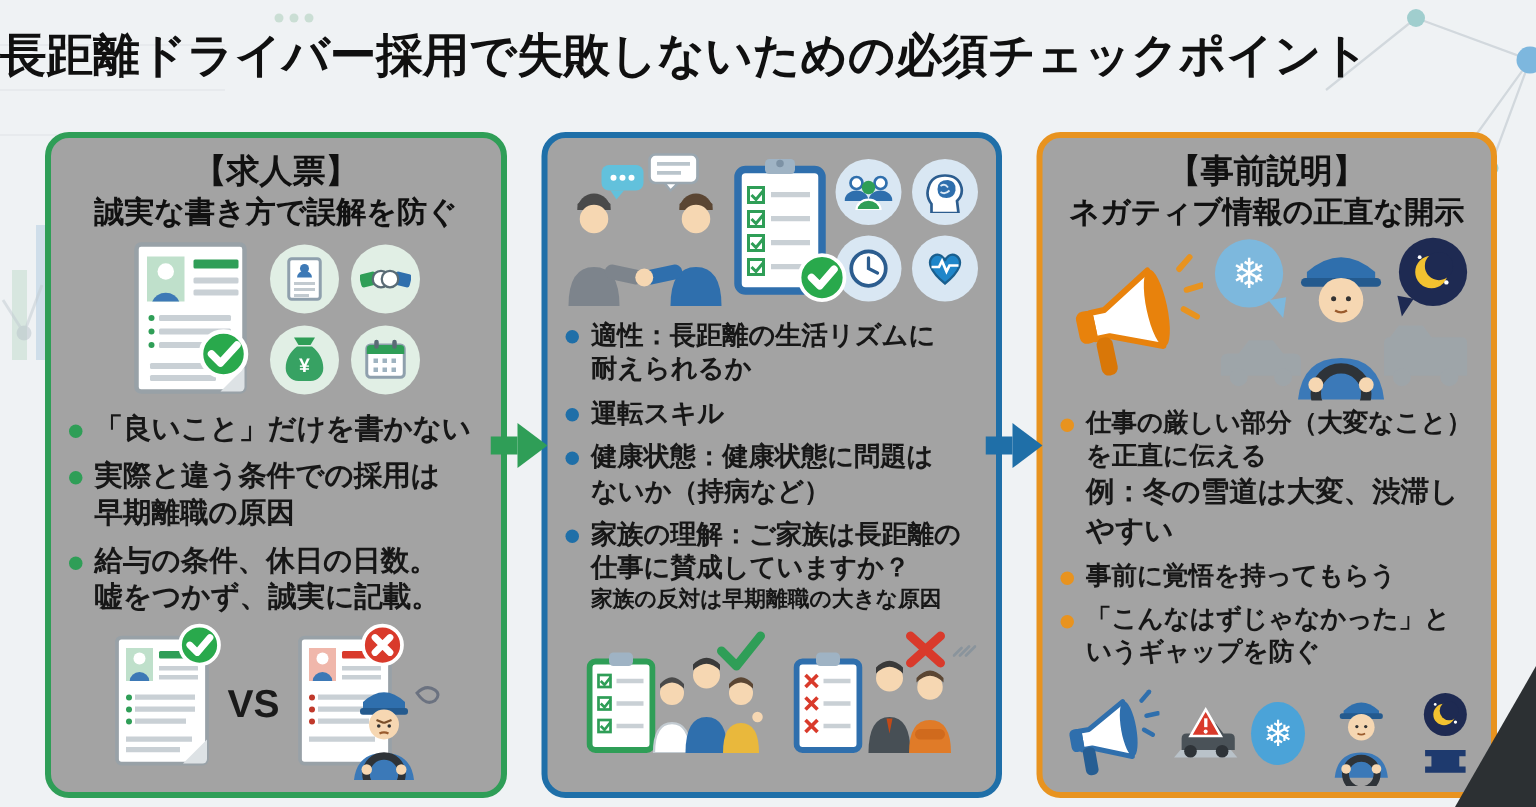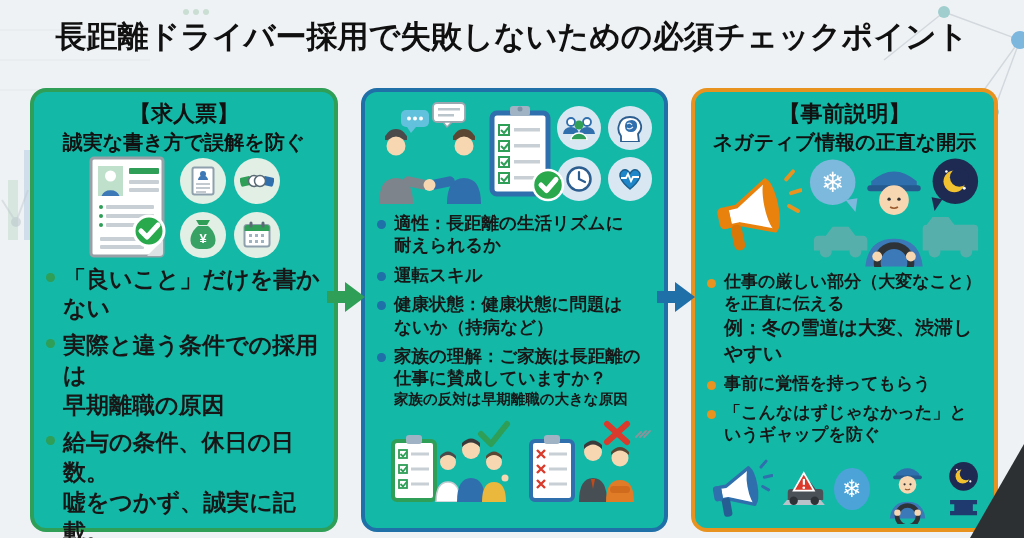--- a/index.html
+++ b/index.html
@@ -1,39 +1,39 @@
 <!DOCTYPE html>
 <html><head>
 <meta charset="utf-8">
 <style>
   html,body{margin:0;padding:0;background:#dfe3e6;}
   .stage{position:relative;width:1024px;height:538px;background:#eff2f4;overflow:hidden;
          font-family:"Liberation Sans","DejaVu Sans",sans-serif;}
   .deco{position:absolute;pointer-events:none;}
-  .title{position:absolute;top:16px;left:0;width:100%;text-align:center;
+  .title{position:absolute;top:16px;left:0;width:100%;
          font-size:31px;font-weight:900;color:#101010;letter-spacing:0;}
-  .panel{position:absolute;top:88px;height:444px;width:307px;background:#14b8a6;
+  .panel{position:absolute;top:88px;height:444px;width:307px;background:#a3a3a3;
          border:4px solid #888;border-radius:16px;box-sizing:border-box;
          padding:6px 12px 8px 12px;display:flex;flex-direction:column;}
   .panel.green{left:30px;width:308px;border-color:#2f9e57;}
   .panel.blue{left:361px;border-color:#1f6fa8;}
   .panel.orange{left:691px;border-color:#e8931f;}
   .p-head{text-align:center;font-weight:800;color:#111;line-height:1.3;margin-top:2px;}
   .p-head .tag{font-size:22px;display:block;}
   .p-head .sub{font-size:20px;display:block;}
   .illu{display:flex;align-items:center;justify-content:center;gap:10px;}
   .grid2{display:grid;grid-template-columns:46px 46px;grid-gap:8px;}
   .circ{width:46px;height:46px;border-radius:50%;display:flex;align-items:center;justify-content:center;}
   .circ.g{background:#e1efe5;} .circ.b{background:#d9e7f3;}
   .bullets{margin-top:4px;}
   .bullet{display:flex;gap:8px;font-weight:700;color:#171717;margin-bottom:7px;}
   .dot{width:9px;height:9px;border-radius:50%;margin-top:8px;flex:none;}
   .green .dot{background:#2f9e57;} .blue .dot{background:#1f6fa8;} .orange .dot{background:#e8931f;}
   .btxt{white-space:pre-line;}
-  .green .btxt{font-size:23px;line-height:1.3;}
+  .green .btxt{font-size:19px;line-height:1.3;font-family:Liberation Mono, monospace;}
   .blue .btxt{font-size:17.5px;line-height:1.28;}
   .orange .btxt{font-size:17px;line-height:1.3;}
   .note{font-weight:700;color:#171717;margin:-3px 0 6px 17px;}
   .blue .note{font-size:14.5px;} .orange .note{font-size:19px;}
   .vs{font-size:26px;font-weight:900;color:#1a1a1a;padding:0 2px;text-align:right;}
   .docwrap{position:relative;}
   .badge{position:absolute;top:-8px;right:-8px;}
   .scene{position:relative;display:flex;align-items:flex-end;}
   .snowcirc{width:42px;height:42px;border-radius:50%;background:#4ba3d8;color:#fff;
             display:flex;align-items:center;justify-content:center;font-size:24px;font-weight:700;}

